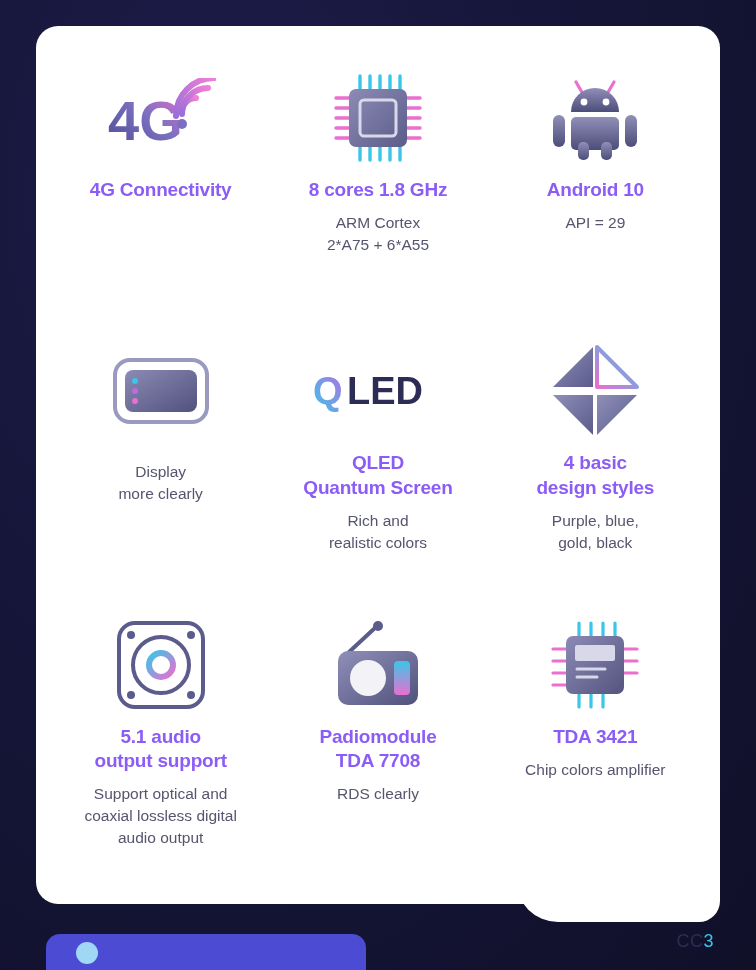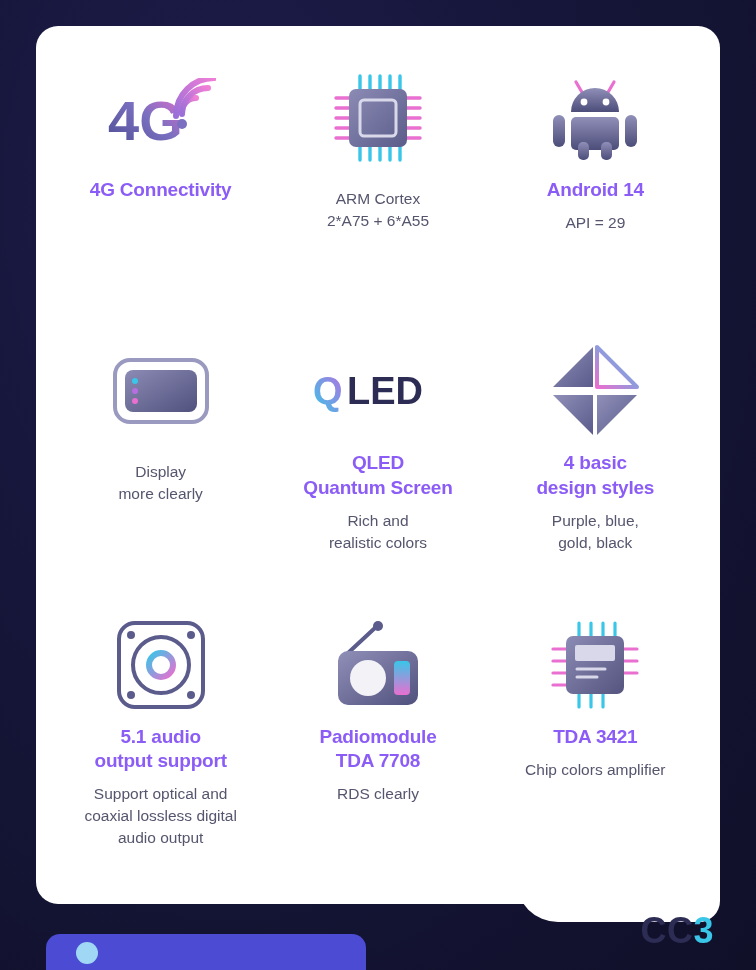--- a/index.html
+++ b/index.html
@@ -71,22 +71,22 @@
   }
   .desc {
     margin-top: 10px;
     font-size: 15.5px;
     color: #55556e;
     line-height: 1.42;
   }
   .brand {
     position: absolute;
     right: 42px; bottom: 18px;
-    font-size: 36px;
-    font-weight: bold;
+    font-size: 18px;
+    font-weight: normal;
     letter-spacing: 0.5px;
     color: #2c2c54;
     z-index: 3;
   }
   .brand .three { color: #39c6e8; }
 
   .bottom-strip {
     position: absolute;
     left: 46px; bottom: 0;
     width: 320px; height: 36px;
@@ -175,20 +175,21 @@
               <line x1="76" y1="28" x2="90" y2="28"></line>
                 <line x1="76" y1="38" x2="90" y2="38"></line>
               <line x1="76" y1="48" x2="90" y2="48"></line>
                 <line x1="76" y1="58" x2="90" y2="58"></line>
               <line x1="76" y1="68" x2="90" y2="68"></line>
             </g>
             <rect x="19" y="19" width="58" height="58" rx="7" fill="url(#gchip)"></rect>
             <rect x="30" y="30" width="36" height="36" rx="4" fill="none" stroke="#d8d8ea" stroke-width="3"></rect>
           </svg>
         </div>
+        <div class="title">8 cores 1.8 GHz</div>
         <div class="desc">ARM Cortex<br>2*A75 + 6*A55</div>
       </div>
 
       <div class="cell">
         <div class="icon-wrap">
           <svg width="100" height="92" viewBox="0 0 100 92">
             <defs>
               <linearGradient id="gdroid" x1="0" y1="0" x2="0" y2="1">
                 <stop offset="0%" stop-color="#8f8fb8"></stop>
                 <stop offset="100%" stop-color="#4d4d7a"></stop>
@@ -201,21 +202,21 @@
             <path d="M26 40 a24 24 0 0 1 48 0 z" fill="url(#gdroid)"></path>
             <circle cx="39" cy="30" r="3.4" fill="#ffffff"></circle>
             <circle cx="61" cy="30" r="3.4" fill="#ffffff"></circle>
             <rect x="26" y="45" width="48" height="33" rx="5" fill="url(#gdroid)"></rect>
             <rect x="33" y="70" width="11" height="18" rx="5" fill="url(#gdroid)"></rect>
             <rect x="56" y="70" width="11" height="18" rx="5" fill="url(#gdroid)"></rect>
             <rect x="8" y="43" width="12" height="32" rx="6" fill="url(#gdroid)"></rect>
             <rect x="80" y="43" width="12" height="32" rx="6" fill="url(#gdroid)"></rect>
           </svg>
         </div>
-        <div class="title">Android 14</div>
+        <div class="title">Android 10</div>
         <div class="desc">API = 29</div>
       </div>
 
       <div class="cell">
         <div class="icon-wrap">
           <svg width="100" height="74" viewBox="0 0 100 74">
             <defs>
               <linearGradient id="gscr" x1="0" y1="0" x2="1" y2="1">
                 <stop offset="0%" stop-color="#8b8bb5"></stop>
                 <stop offset="100%" stop-color="#51517e"></stop>

